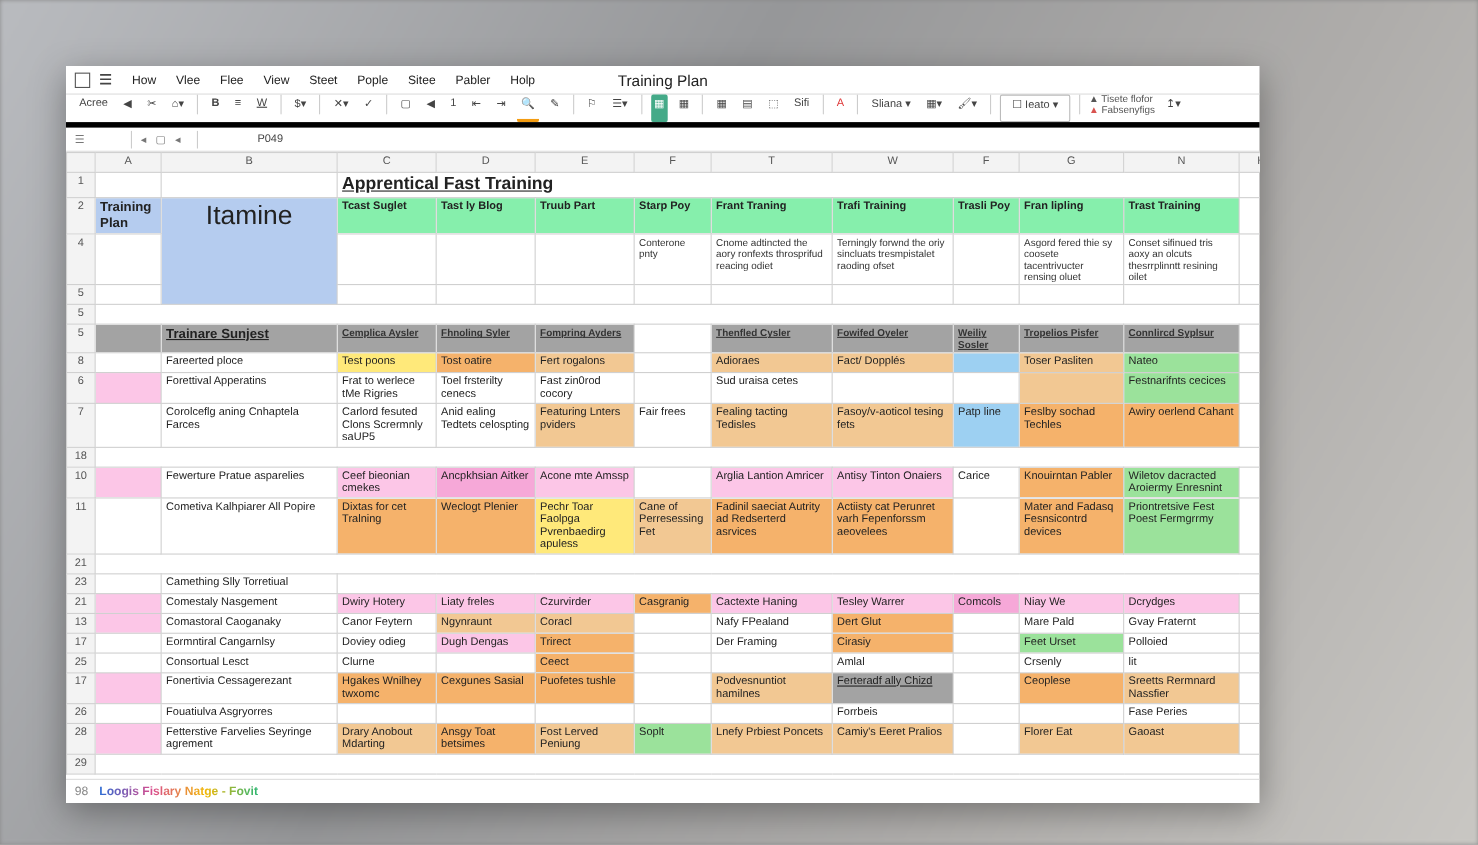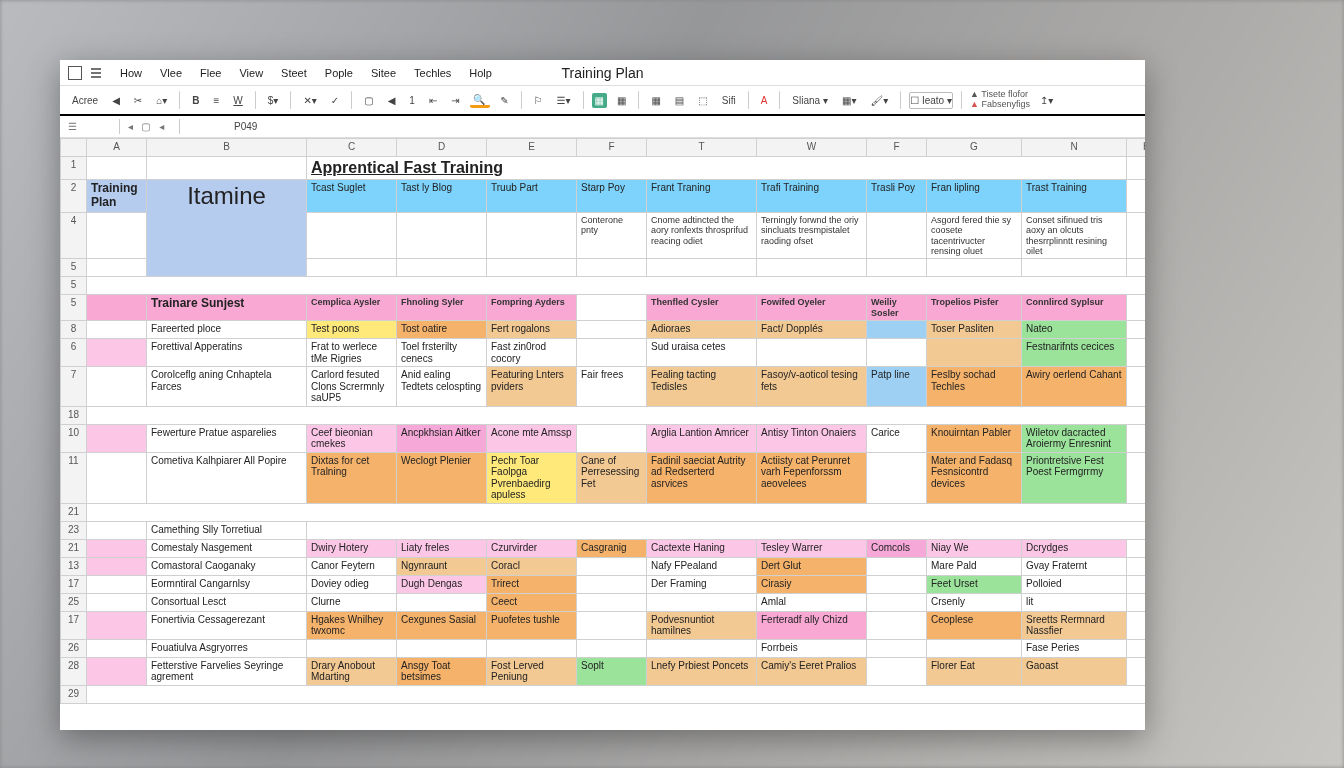--- a/index.html
+++ b/index.html
@@ -32,29 +32,29 @@
     border-bottom: 1px solid #ddd;
     gap: 2px;
   }
   .menubar .micon { width:14px;height:14px;border:1px solid #555;display:inline-block;margin-right:6px; }
   .menubar .mitem { padding: 2px 8px; cursor: pointer; }
   .doc-title-center {
     position:absolute; left:0; right:0; text-align:center;
     font-size: 14px; pointer-events:none;
   }
   .toolbar {
-    display:flex; align-items:center; gap:6px;
+    display:flex; gap:6px;
     height: 30px; padding: 0 8px;
-    border-bottom: 2px solid #000000;
+    border-bottom: 5px solid #000000;
     font-size: 10px;
   }
   .tool { padding:2px 4px; cursor:pointer; border-radius:2px; color:#444;}
   .tool.sep { width:1px; height:18px; background:#ccc; padding:0; margin:0 2px;}
   .tool-underline { border-bottom:3px solid #f39c12; padding-bottom:0;}
-  .tool.box { border:1px solid #bbb; padding:2px 0; background:#fff;}
+  .tool.box { border:1px solid #bbb; padding:2px 10px; background:#fff;}
   .side-text { font-size:9px; color:#555; line-height:1.1; }
   .side-text .r { color:#d9534f; }
   .formula-bar {
     display:flex; align-items:center; height:22px;
     border-bottom:1px solid #ddd; font-size:10px;
   }
   .fb-box { border-right:1px solid #ccc; padding:2px 8px; min-width:60px; color:#777;}
   .fb-cell { padding:2px 8px; color:#444;margin-left:46px;}
   .grid-wrap { flex:1; overflow:auto; position:relative; }
   table.sheet {
@@ -85,23 +85,23 @@
   col.ct, col.cw { width:110px; }
   col.cpay { width:60px; }
   col.cg { width:95px; }
   col.cn { width:105px; }
   col.cend { width:40px; }
 
   .bold { font-weight:bold;margin-left:48px; }
   .title-big { font-size:16px; font-weight:bold; text-align:center;text-decoration:underline; }
   .subhead { font-size:12px; font-weight:bold; }
   .cell-blue { background:#b5ccef; }
-  .hdr-blue { background:#7dd3fc; font-weight:normal; }
+  .hdr-blue { background:#86efac; font-weight:bold; }
   .itamine { font-size:24px; font-weight:300; color:#222; text-align:center; }
-  .y { background:#f9a8d4; }
+  .y { background:#a3a3a3;text-decoration:underline; }
   .y2 { background:#ffe97a; }
   .pk { background:#fcc6e7; }
   .pk2 { background:#f6a8d8; }
   .or { background:#f5b26b; }
   .or2 { background:#f2c893; }
   .gr { background:#9be29b; }
   .bl { background:#9dd0f2; }
   .small { font-size:9px; color:#333; }
   .footer {
     height:22px; border-top:1px solid #ddd;
@@ -128,21 +128,21 @@
           <path d="M1 2h10M1 6h10M1 10h10" stroke="#444" stroke-width="1.5"></path>
         </svg>
     </span>
     <span class="mitem">How</span>
     <span class="mitem">Vlee</span>
     <span class="mitem">Flee</span>
     <span class="mitem">View</span>
     <span class="mitem">Steet</span>
     <span class="mitem">Pople</span>
     <span class="mitem">Sitee</span>
-    <span class="mitem">Techles</span>
+    <span class="mitem">Pabler</span>
     <span class="mitem">Holp</span>
     <span class="doc-title-center">Training Plan</span>
   </div>
 
   <div class="toolbar">
     <span class="tool">Acree</span>
     <span class="tool">◀</span>
     <span class="tool">✂</span>
     <span class="tool">⌂▾</span>
     <span class="tool sep"></span>
@@ -496,13 +496,17 @@
         <td></td>
       </tr>
       <tr>
             <th class="rowh">29</th>
             <td colspan="12"></td>
           </tr>
     </tbody>
   </table>
   </div>
 
+  <div class="footer">
+    <span style="color:#888;margin-right:10px;">98</span>
+    <span class="tab">Loogis Fislary Natge - Fovit</span>
+  </div>
 </div>
 
 </body></html>

